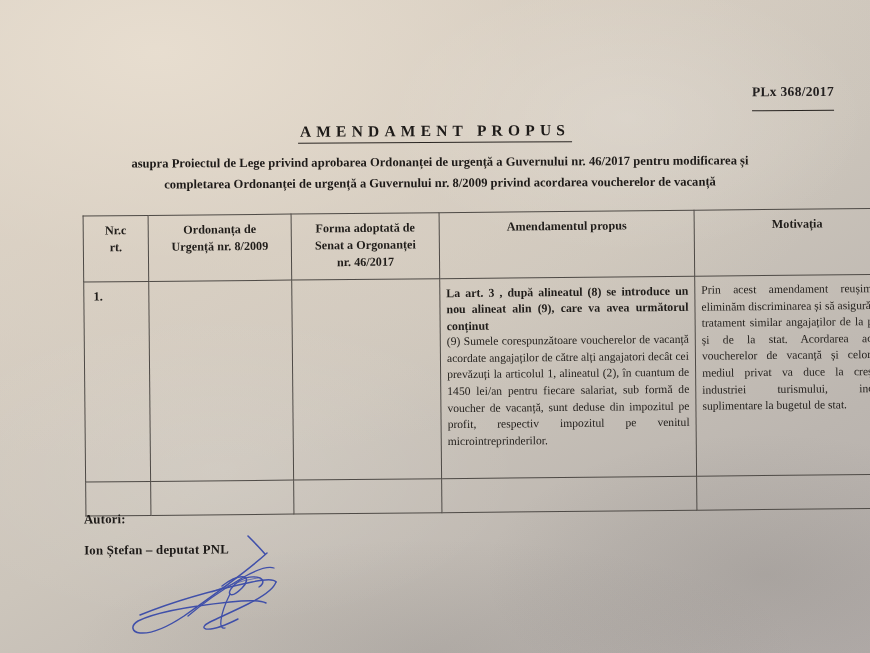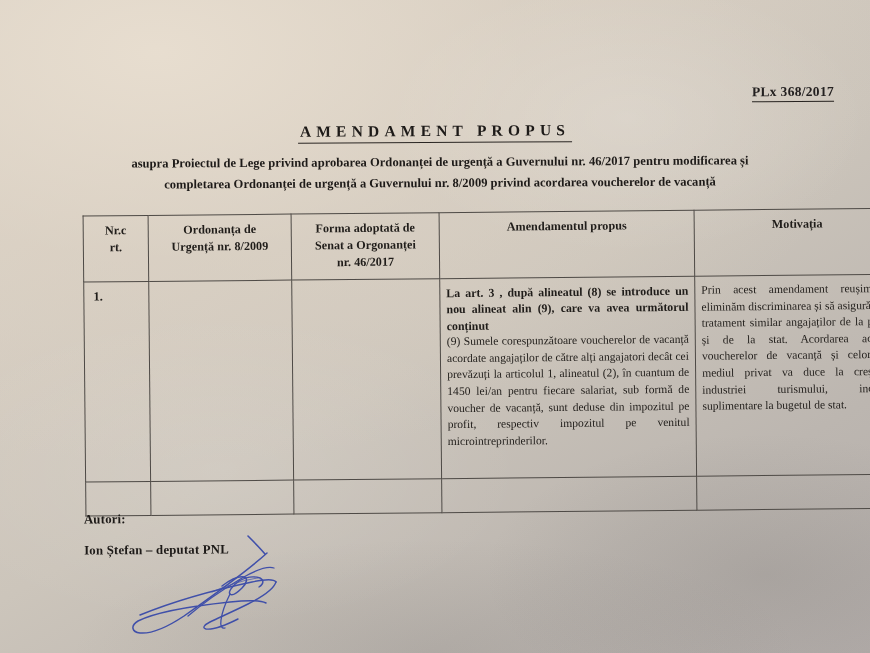--- a/index.html
+++ b/index.html
@@ -45,21 +45,21 @@
     text-align: right;
     padding-right: 36px;
     box-sizing: border-box;
   }
   #ref {
     display: inline-block;
     font-weight: bold;
     font-size: 13.5px;
     letter-spacing: 0.3px;
     border-bottom: 1.4px solid #272320;
-    padding-bottom: 1px;
+    padding-bottom: 10px;
     color: #232020;
     transform: rotate(-0.25deg);
   }
 
   
   #title-wrap {
     position: absolute;
     top: 122px;
     left: 0;
     width: 870px;

